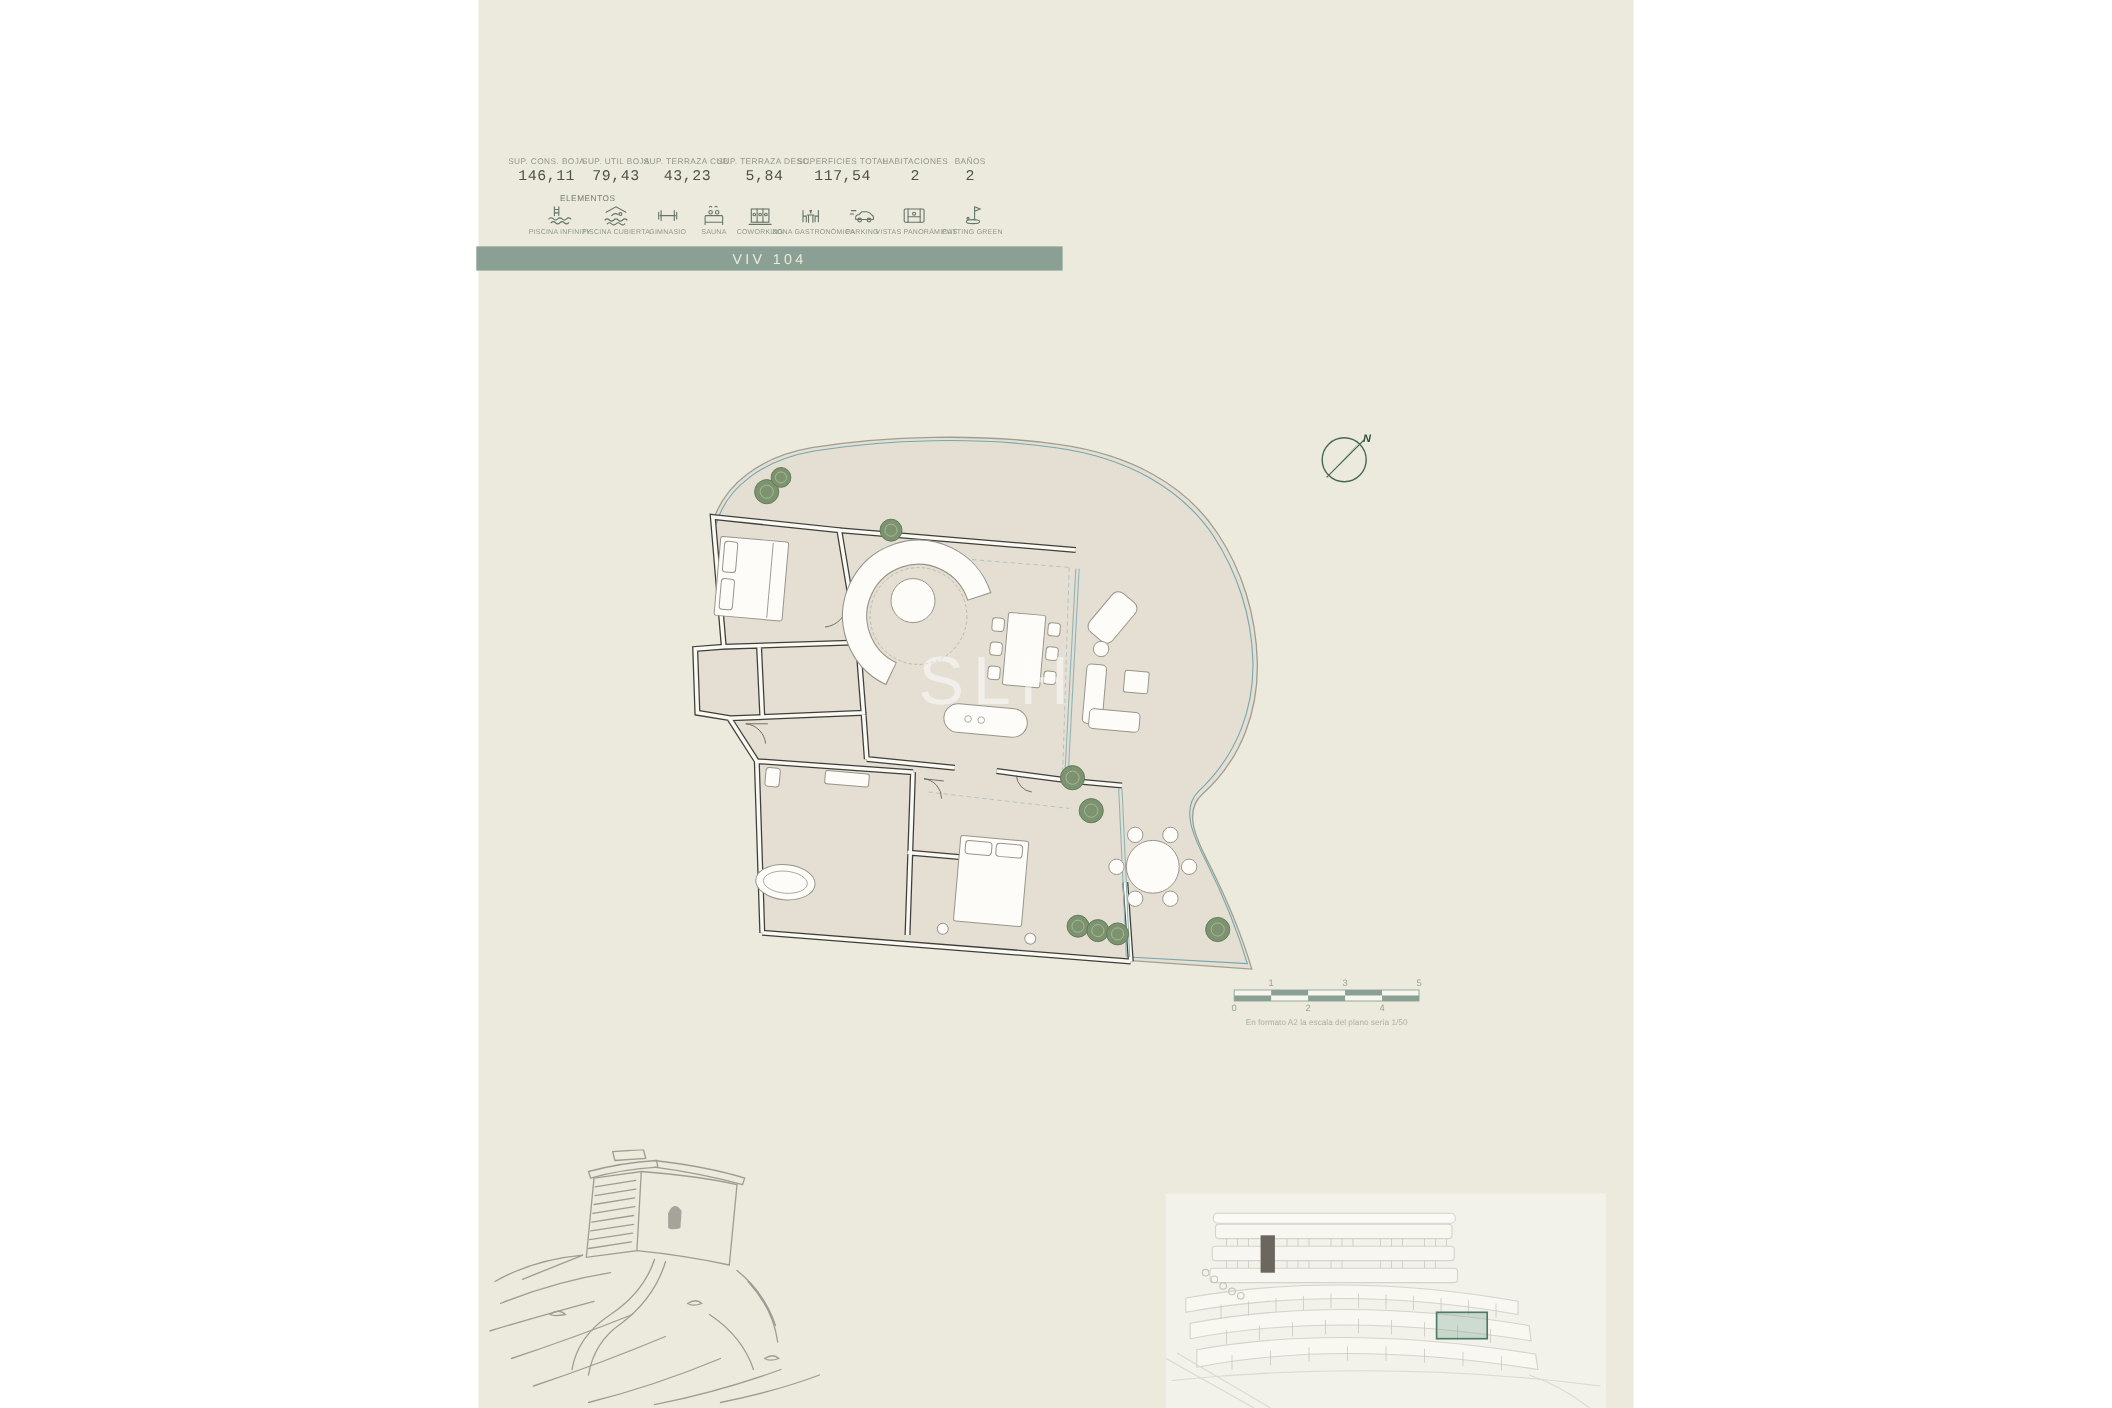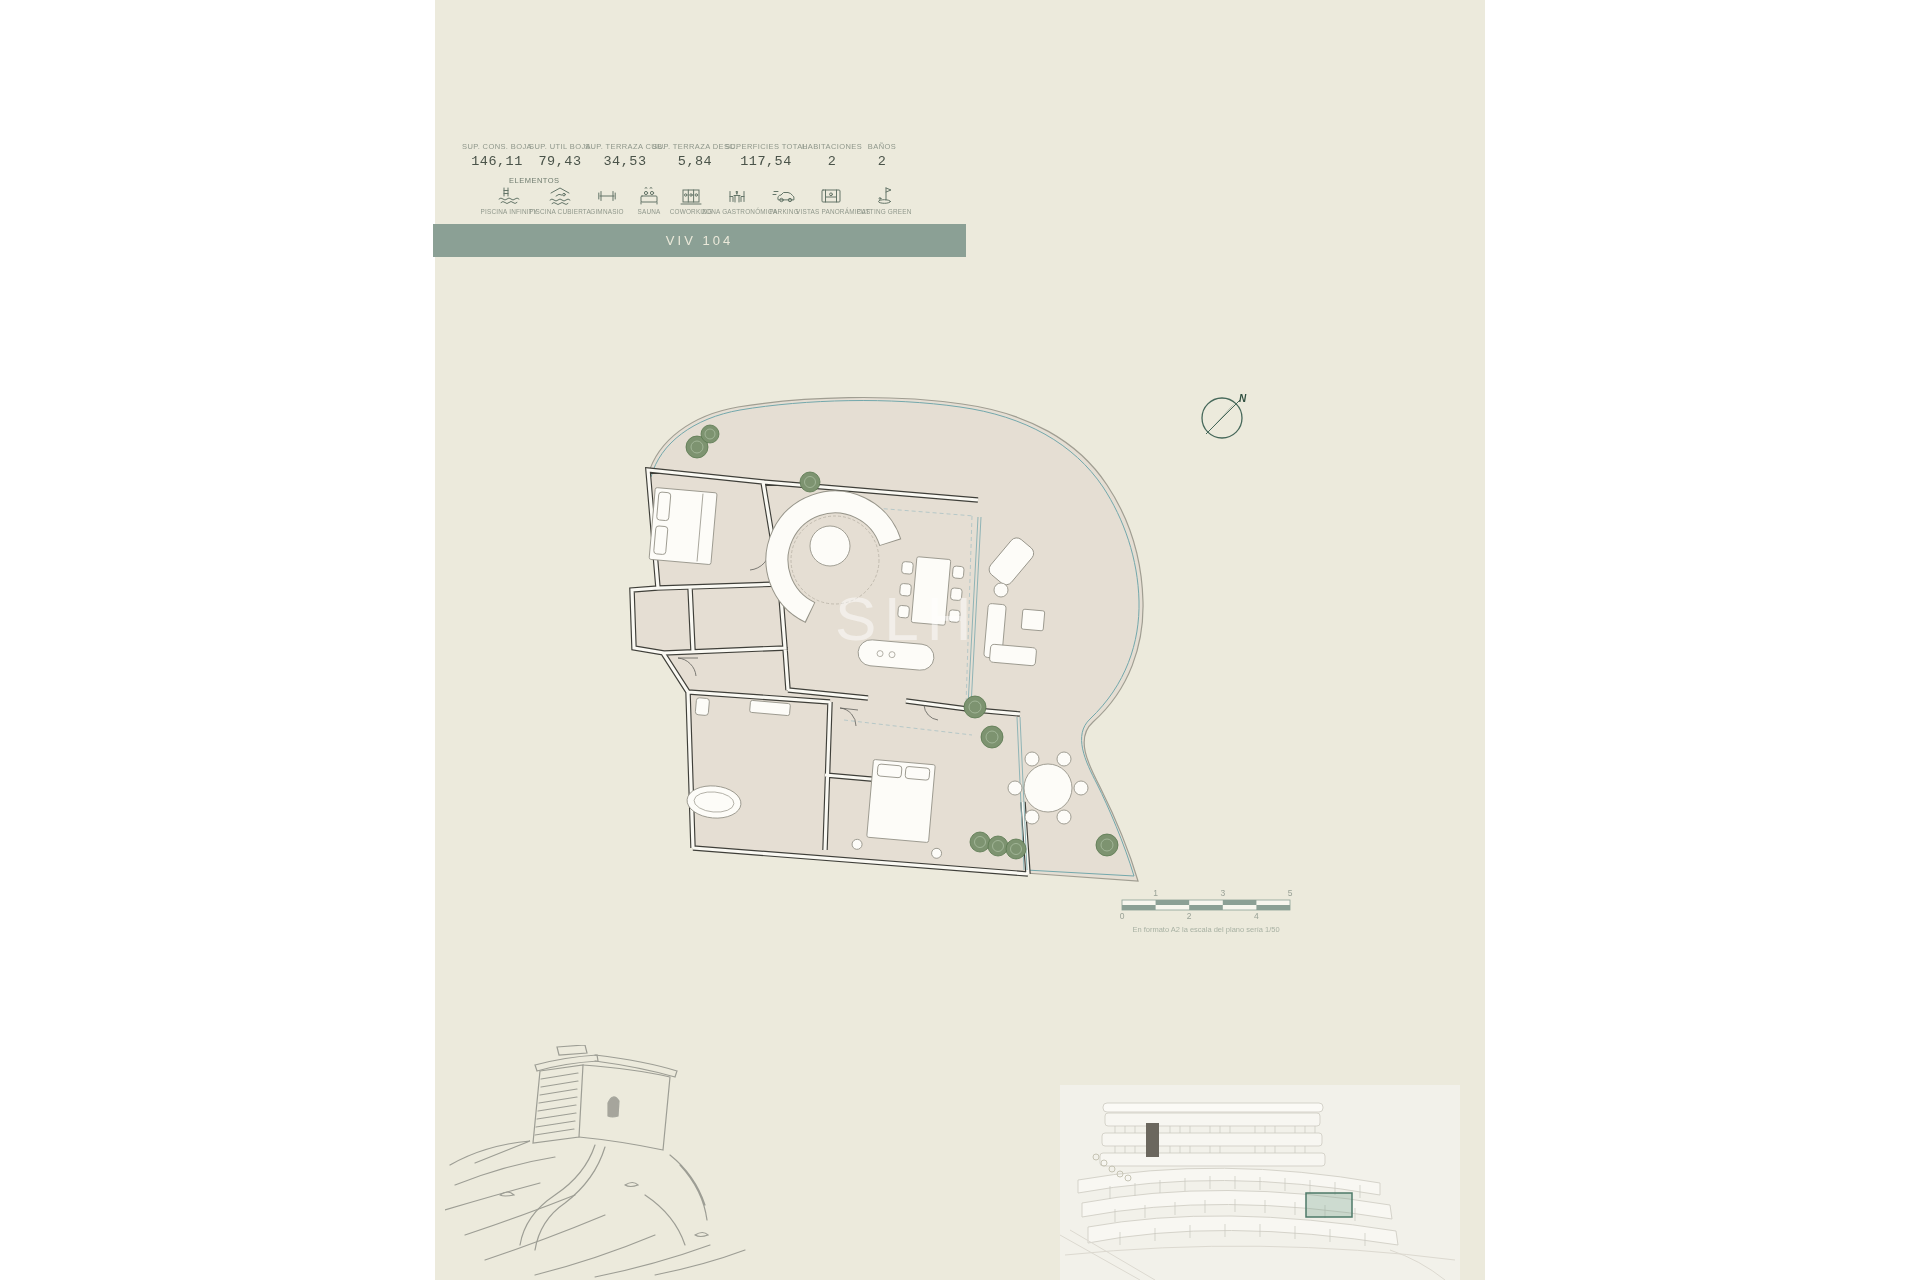--- a/index.html
+++ b/index.html
@@ -15,21 +15,21 @@
   .m0{left:76px}.m1{left:139px}.m2{left:204px}.m3{left:274px}.m4{left:345px}.m5{left:411px}.m6{left:461px}
   
   .elements-label{position:absolute;left:489px;top:176px;font-size:7.5px;color:#6f7c6f;letter-spacing:.5px;padding-left:20px;}
   .amenities{position:absolute;left:433px;top:186px;width:540px;height:34px;}
   .amenity{position:absolute;top:0;width:70px;transform:translateX(-50%);text-align:center;}
   .amenity svg{display:block;margin:0 auto;}
   .amenity .lbl{display:block;margin-top:2px;font-size:6.4px;color:#8f978b;letter-spacing:.2px;white-space:nowrap;}
   .a0{left:76px}.a1{left:127px}.a2{left:174px}.a3{left:216px}.a4{left:258px}
   .a5{left:304px}.a6{left:351px}.a7{left:398px}.a8{left:451px}
   
-  .banner{position:absolute;left:433px;top:224px;width:533px;height:33px;background:#8ba095;
+  .banner{position:absolute;left:433px;top:224px;width:533px;height:22px;background:#8ba095;
           display:flex;align-items:center;justify-content:center;}
   .banner span{font-size:13px;letter-spacing:3px;color:#ebe9da;}
   
   .plan-svg{position:absolute;left:620px;top:380px;}
   .scalebar-svg{position:absolute;left:1110px;top:884px;}
   .sketch-svg{position:absolute;left:445px;top:1045px;}
   .render-box{position:absolute;left:1060px;top:1085px;width:400px;height:195px;background:#f2f1ea;}
   .wall-dark{stroke:#3f3f39;stroke-width:5.5;fill:none;stroke-linejoin:miter;}
   .wall-light{stroke:#faf9f3;stroke-width:3.2;fill:none;stroke-linejoin:miter;}
   .furn{fill:#fdfcf8;stroke:#97958a;stroke-width:.9;}
@@ -48,21 +48,21 @@
   <div class="metric m0">
     <span class="lbl">SUP. CONS. BOJA</span>
     <span class="val">146,11</span>
   </div>
   <div class="metric m1">
     <span class="lbl">SUP. UTIL BOJA</span>
     <span class="val">79,43</span>
   </div>
   <div class="metric m2">
     <span class="lbl">SUP. TERRAZA CUB.</span>
-    <span class="val">34,53</span>
+    <span class="val">43,23</span>
   </div>
   <div class="metric m3">
     <span class="lbl">SUP. TERRAZA DESC.</span>
     <span class="val">5,84</span>
   </div>
   <div class="metric m4">
     <span class="lbl">SUPERFICIES TOTAL</span>
     <span class="val">117,54</span>
   </div>
   <div class="metric m5">

